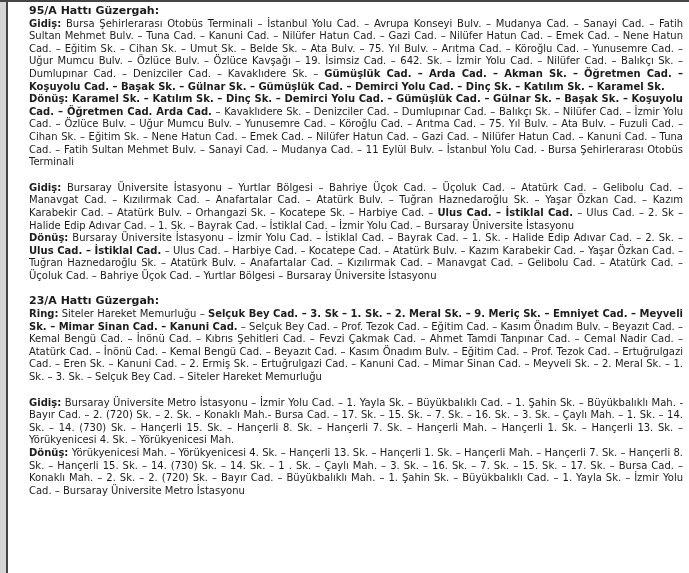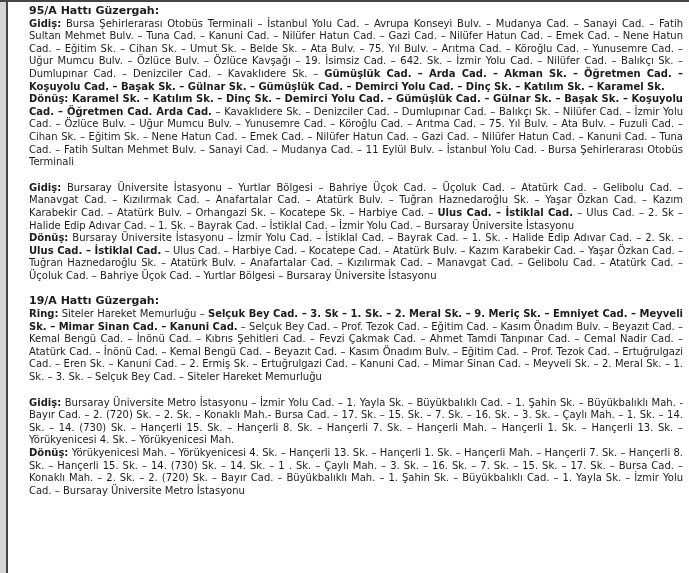--- a/index.html
+++ b/index.html
@@ -64,21 +64,21 @@
       <section class="route-section">
         <h2 class="route-title">95/A Hattı Güzergah:</h2>
         <p class="route-paragraph"><span class="seg bold">Gidiş:</span><span class="seg"> Bursa Şehirlerarası Otobüs Terminali – İstanbul Yolu Cad. – Avrupa Konseyi Bulv. – Mudanya Cad. – Sanayi Cad. – Fatih Sultan Mehmet Bulv. – Tuna Cad. – Kanuni Cad. – Nilüfer Hatun Cad. – Gazi Cad. – Nilüfer Hatun Cad. – Emek Cad. – Nene Hatun Cad. – Eğitim Sk. – Cihan Sk. – Umut Sk. – Belde Sk. – Ata Bulv. – 75. Yıl Bulv. – Arıtma Cad. – Köroğlu Cad. – Yunusemre Cad. – Uğur Mumcu Bulv. – Özlüce Bulv. – Özlüce Kavşağı – 19. İsimsiz Cad. – 642. Sk. – İzmir Yolu Cad. – Nilüfer Cad. – Balıkçı Sk. – Dumlupınar Cad. – Denizciler Cad. – Kavaklıdere Sk. – </span><span class="seg bold">Gümüşlük Cad. – Arda Cad. – Akman Sk. – Öğretmen Cad. – Koşuyolu Cad. – Başak Sk. – Gülnar Sk. – Gümüşlük Cad. – Demirci Yolu Cad. – Dinç Sk. – Katılım Sk. – Karamel Sk.</span></p>
         <p class="route-paragraph"><span class="seg bold">Dönüş: Karamel Sk. – Katılım Sk. – Dinç Sk. – Demirci Yolu Cad. – Gümüşlük Cad. – Gülnar Sk. – Başak Sk. – Koşuyolu Cad. – Öğretmen Cad. Arda Cad.</span><span class="seg"> – Kavaklıdere Sk. – Denizciler Cad. – Dumlupınar Cad. – Balıkçı Sk. – Nilüfer Cad. – İzmir Yolu Cad. – Özlüce Bulv. – Uğur Mumcu Bulv. – Yunusemre Cad. – Köroğlu Cad. – Arıtma Cad. – 75. Yıl Bulv. – Ata Bulv. – Fuzuli Cad. – Cihan Sk. – Eğitim Sk. – Nene Hatun Cad. – Emek Cad. – Nilüfer Hatun Cad. – Gazi Cad. – Nilüfer Hatun Cad. – Kanuni Cad. – Tuna Cad. – Fatih Sultan Mehmet Bulv. – Sanayi Cad. – Mudanya Cad. – 11 Eylül Bulv. – İstanbul Yolu Cad. - Bursa Şehirlerarası Otobüs Terminali</span></p>
       </section>
       <section class="route-section">
         <p class="route-paragraph"><span class="seg bold">Gidiş:</span><span class="seg"> Bursaray Üniversite İstasyonu – Yurtlar Bölgesi – Bahriye Üçok Cad. – Üçoluk Cad. – Atatürk Cad. – Gelibolu Cad. – Manavgat Cad. – Kızılırmak Cad. – Anafartalar Cad. – Atatürk Bulv. – Tuğran Haznedaroğlu Sk. – Yaşar Özkan Cad. – Kazım Karabekir Cad. – Atatürk Bulv. – Orhangazi Sk. – Kocatepe Sk. – Harbiye Cad. – </span><span class="seg bold">Ulus Cad. – İstiklal Cad.</span><span class="seg"> – Ulus Cad. – 2. Sk – Halide Edip Adıvar Cad. – 1. Sk. – Bayrak Cad. – İstiklal Cad. – İzmir Yolu Cad. – Bursaray Üniversite İstasyonu</span></p>
         <p class="route-paragraph"><span class="seg bold">Dönüş:</span><span class="seg"> Bursaray Üniversite İstasyonu – İzmir Yolu Cad. – İstiklal Cad. – Bayrak Cad. – 1. Sk. - Halide Edip Adıvar Cad. – 2. Sk. – </span><span class="seg bold">Ulus Cad. – İstiklal Cad.</span><span class="seg"> – Ulus Cad. – Harbiye Cad. – Kocatepe Cad. – Atatürk Bulv. – Kazım Karabekir Cad. – Yaşar Özkan Cad. – Tuğran Haznedaroğlu Sk. – Atatürk Bulv. – Anafartalar Cad. – Kızılırmak Cad. – Manavgat Cad. – Gelibolu Cad. – Atatürk Cad. – Üçoluk Cad. – Bahriye Üçok Cad. – Yurtlar Bölgesi – Bursaray Üniversite İstasyonu</span></p>
       </section>
       <section class="route-section">
-        <h2 class="route-title">19/A Hattı Güzergah:</h2>
+        <h2 class="route-title">23/A Hattı Güzergah:</h2>
         <p class="route-paragraph"><span class="seg bold">Ring:</span><span class="seg"> Siteler Hareket Memurluğu – </span><span class="seg bold">Selçuk Bey Cad. – 3. Sk – 1. Sk. – 2. Meral Sk. – 9. Meriç Sk. – Emniyet Cad. – Meyveli Sk. – Mimar Sinan Cad. – Kanuni Cad.</span><span class="seg"> – Selçuk Bey Cad. – Prof. Tezok Cad. – Eğitim Cad. – Kasım Önadım Bulv. – Beyazıt Cad. – Kemal Bengü Cad. – İnönü Cad. – Kıbrıs Şehitleri Cad. – Fevzi Çakmak Cad. – Ahmet Tamdi Tanpınar Cad. – Cemal Nadir Cad. – Atatürk Cad. – İnönü Cad. – Kemal Bengü Cad. – Beyazıt Cad. – Kasım Önadım Bulv. – Eğitim Cad. – Prof. Tezok Cad. – Ertuğrulgazi Cad. – Eren Sk. – Kanuni Cad. – 2. Ermiş Sk. – Ertuğrulgazi Cad. – Kanuni Cad. – Mimar Sinan Cad. – Meyveli Sk. – 2. Meral Sk. – 1. Sk. – 3. Sk. – Selçuk Bey Cad. – Siteler Hareket Memurluğu</span></p>
       </section>
       <section class="route-section">
         <p class="route-paragraph"><span class="seg bold">Gidiş:</span><span class="seg"> Bursaray Üniversite Metro İstasyonu – İzmir Yolu Cad. – 1. Yayla Sk. – Büyükbalıklı Cad. – 1. Şahin Sk. – Büyükbalıklı Mah. - Bayır Cad. – 2. (720) Sk. – 2. Sk. – Konaklı Mah.- Bursa Cad. – 17. Sk. – 15. Sk. – 7. Sk. – 16. Sk. – 3. Sk. – Çaylı Mah. – 1. Sk. – 14. Sk. – 14. (730) Sk. – Hançerli 15. Sk. – Hançerli 8. Sk. – Hançerli 7. Sk. – Hançerli Mah. – Hançerli 1. Sk. – Hançerli 13. Sk. – Yörükyenicesi 4. Sk. – Yörükyenicesi Mah.</span></p>
         <p class="route-paragraph"><span class="seg bold">Dönüş:</span><span class="seg"> Yörükyenicesi Mah. – Yörükyenicesi 4. Sk. – Hançerli 13. Sk. – Hançerli 1. Sk. – Hançerli Mah. – Hançerli 7. Sk. – Hançerli 8. Sk. – Hançerli 15. Sk. – 14. (730) Sk. – 14. Sk. – 1 . Sk. – Çaylı Mah. – 3. Sk. – 16. Sk. – 7. Sk. – 15. Sk. – 17. Sk. – Bursa Cad. – Konaklı Mah. – 2. Sk. – 2. (720) Sk. – Bayır Cad. – Büyükbalıklı Mah. – 1. Şahin Sk. – Büyükbalıklı Cad. – 1. Yayla Sk. – İzmir Yolu Cad. – Bursaray Üniversite Metro İstasyonu</span></p>
       </section>
     </div>
 </div>
 
 </body></html>

